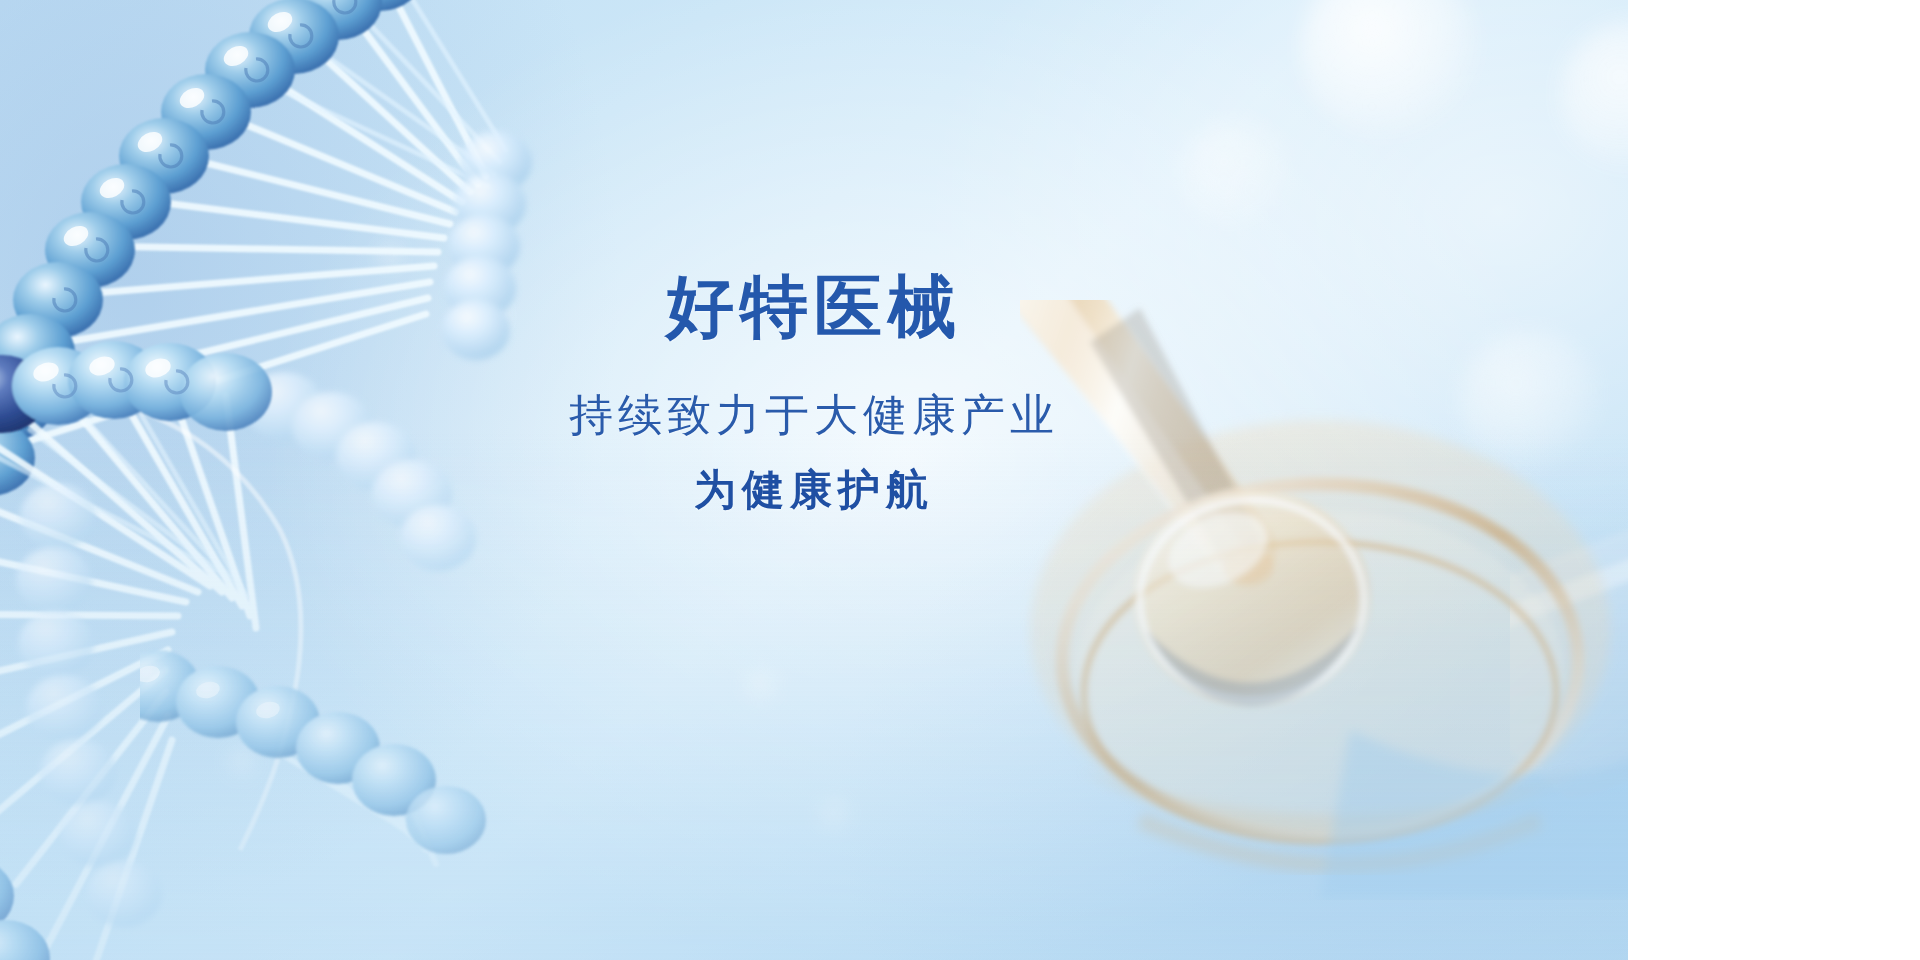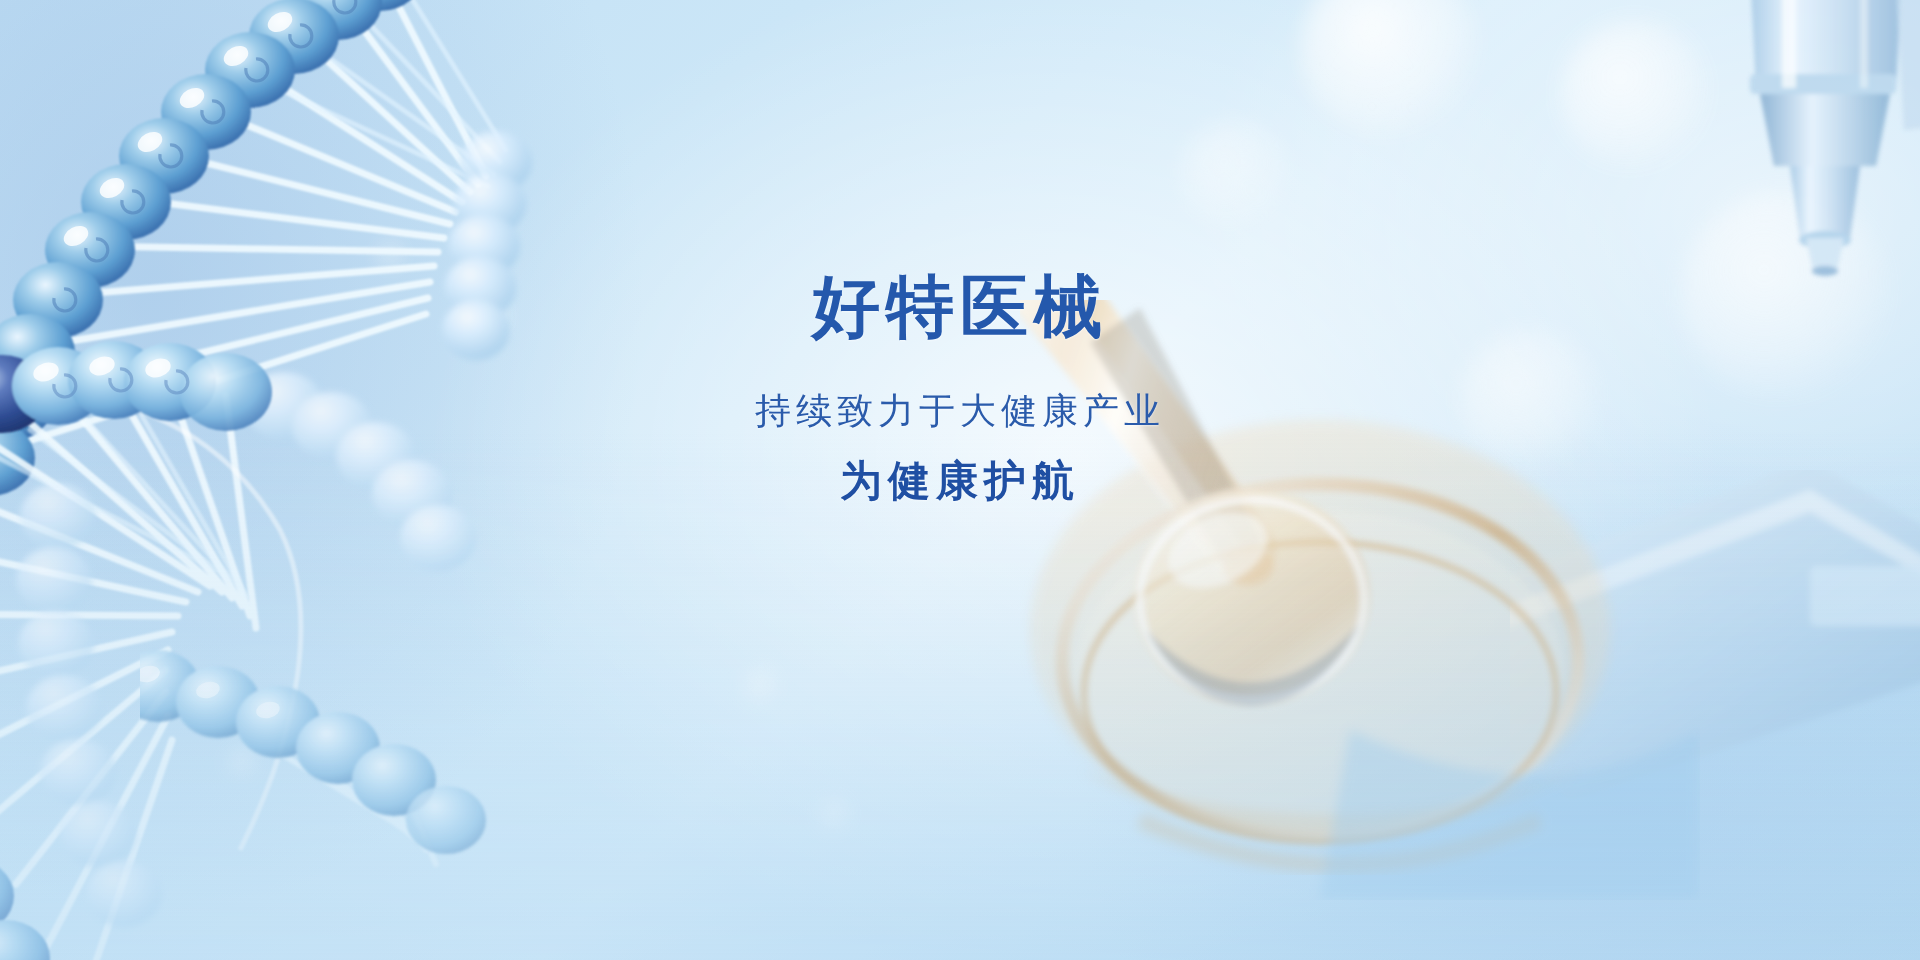--- a/index.html
+++ b/index.html
@@ -6,21 +6,21 @@
     margin: 0;
     padding: 0;
     background: #ffffff;
   }
   body {
     font-family: "DejaVu Sans", "Liberation Sans", sans-serif;
   }
 
   .banner {
     position: relative;
-    width: 1920px;
+    width: 1628px;
     height: 960px;
     overflow: hidden;
     background: linear-gradient(135deg, #bfdef4 0%, #cbe6f7 28%, #d9eefb 52%, #c7e4f7 74%, #b4d8f0 100%);
   }
 
   
   .bg-wash {
     position: absolute;
     inset: 0;
     background:
@@ -75,21 +75,21 @@
   .title-main {
     font-size: 68px;
     font-weight: 700;
     letter-spacing: 6px;
     line-height: 1.1;
     color: #2458ac;
     margin: 0;
     text-shadow: 0 1px 2px rgba(255,255,255,0.55);
   }
   .title-sub {
-    font-size: 36px;
+    font-size: 44px;
     font-weight: 400;
     letter-spacing: 5px;
     line-height: 1.1;
     color: #2a5bab;
     margin: 46px 0 0 0;
     text-shadow: 0 1px 2px rgba(255,255,255,0.5);
     text-align: center;
   }
   .title-tag {
     font-size: 42px;

